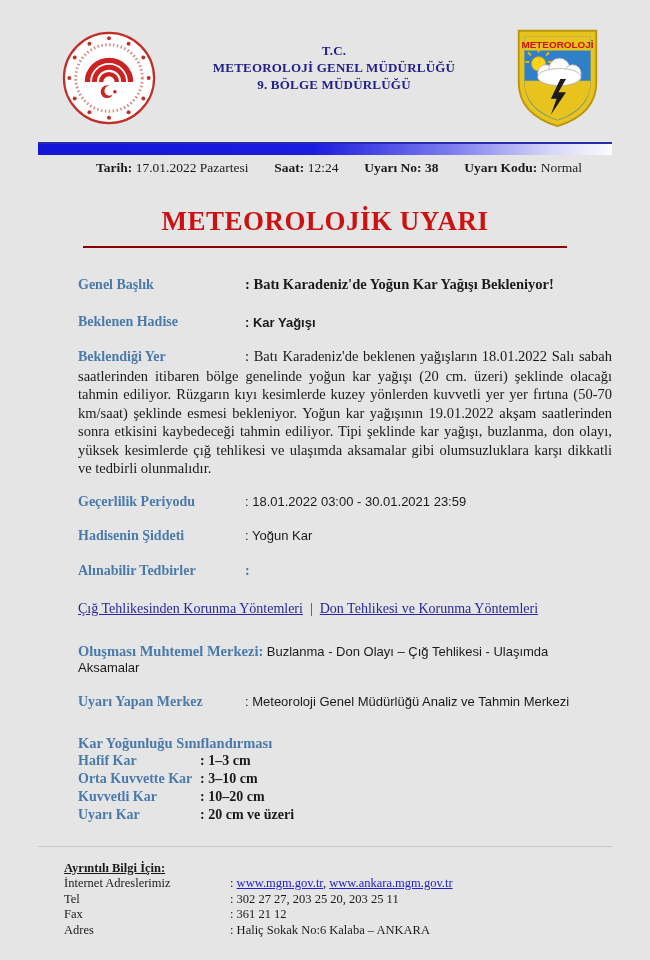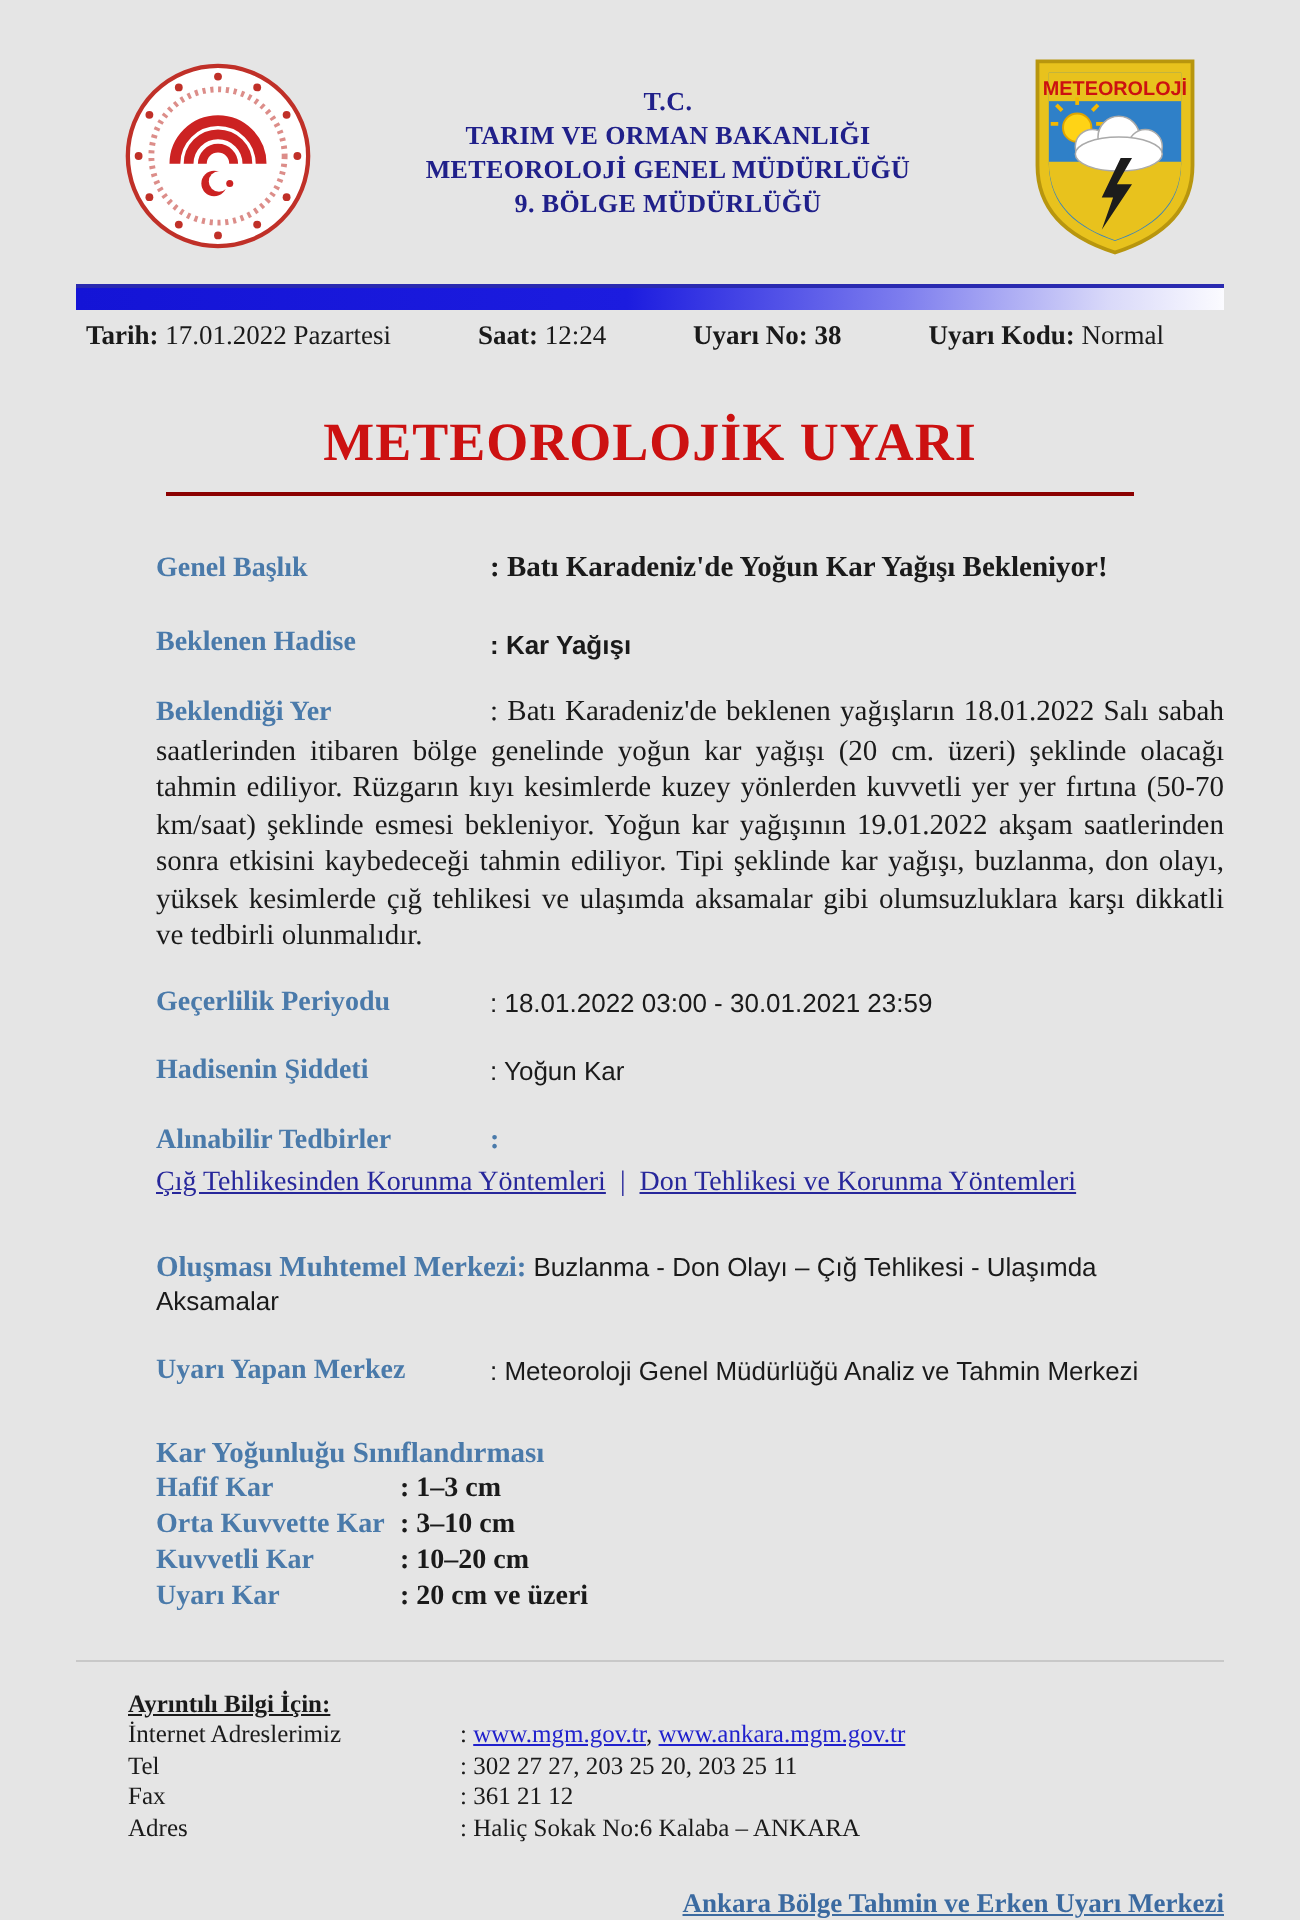--- a/index.html
+++ b/index.html
@@ -16,21 +16,21 @@
   .head-text { text-align: center; color: #20208a; font-weight: bold; font-size: 13px; line-height: 17px; padding-top: 16px; letter-spacing: 0.2px; }
 
   
   .blue-bar {
     margin: 12px 38px 0 38px; height: 13px;
     background: linear-gradient(to right, #1414d6 0%, #1c1cdf 48%, #7d7dee 72%, #d9d9f9 90%, #fbfbff 100%);
     border-top: 2px solid #2a2ab0;
   }
 
   
-  .meta-row { display: flex; justify-content: space-between; padding: 5px 68px 0 43px; font-size: 13.5px; }
+  .meta-row { display: flex; justify-content: space-between; padding: 5px 68px 0 96px; font-size: 13.5px; }
   .meta-item { white-space: nowrap; }
   .meta-item b { font-weight: bold; }
 
   
   .doc-title { text-align: center; margin-top: 30px; color: #cc1111; font-size: 27px; font-weight: bold; letter-spacing: 0.5px; }
   .title-rule { width: 484px; margin: 9px auto 0 auto; border: 0; border-top: 2px solid #8b0000; }
 
   
   .content { padding: 0 38px 0 78px; }
   .frow { display: flex; align-items: center; }
@@ -38,21 +38,21 @@
   .v-serif-bold { font-size: 14.5px; font-weight: bold; }
   .v-sans-bold { font-family: "Liberation Sans", sans-serif; font-size: 13px; font-weight: bold; }
   .v-sans { font-family: "Liberation Sans", sans-serif; font-size: 13px; }
 
   .mt-genel { margin-top: 28px; }
   .mt-hadise { margin-top: 21px; }
   .mt-para { margin-top: 17px; }
   .mt-gecer { margin-top: 16px; }
   .mt-siddet { margin-top: 18px; }
   .mt-tedbir { margin-top: 19px; }
-  .mt-links { margin-top: 5px; }
+  .mt-links { margin-top: 22px; }
   .mt-risk { margin-top: 26px; }
   .mt-merkez { margin-top: 18px; }
   .mt-karhead { margin-top: 25px; }
   .mt-kartable { }
 
   .para { text-align: justify; font-size: 14.5px; line-height: 18.5px; }
   .para .inline-label { display: inline-block; width: 167px; color: #4a7aaa; font-weight: bold; font-size: 14px; }
 
   .links-row { font-size: 14px; }
   .doc-link { color: #27279b; text-decoration: underline; cursor: pointer; }
@@ -104,21 +104,20 @@
         <path d="M35,54 A 15,15 0 0 1 65,54" fill="none" stroke="#cc2222" stroke-width="5"></path>
         <path d="M42,54 A 8,8 0 0 1 58,54" fill="none" stroke="#cc2222" stroke-width="4.5"></path>
         <circle cx="48" cy="64" r="6.5" fill="#cc2222"></circle>
         <circle cx="50.5" cy="63" r="5.2" fill="#ffffff"></circle>
         <circle cx="56" cy="64" r="1.8" fill="#cc2222"></circle>
       </svg>
     </div>
 
     <div class="head-text">
       <div>T.C.</div>
-      <div>TARIM VE ORMAN BAKANLIĞI</div>
       <div>METEOROLOJİ GENEL MÜDÜRLÜĞÜ</div>
       <div>9. BÖLGE MÜDÜRLÜĞÜ</div>
     </div>
 
     <div class="logo-box">
       <svg viewBox="0 0 100 110" width="95" height="104">
         <path d="M9,5 H91 V60 C91,86 72,99 50,106 C28,99 9,86 9,60 Z" fill="#e8c21d" stroke="#b8960e" stroke-width="2"></path>
         <path d="M15,11 H85 V59 C85,82 69,93.5 50,100 C31,93.5 15,82 15,59 Z" fill="#2f80c8"></path>
         <rect x="15" y="11" width="70" height="15" fill="#e8c21d"></rect>
         <text x="50" y="23" text-anchor="middle" font-family="Liberation Sans, sans-serif" font-size="10.5" font-weight="bold" fill="#cc1111">METEOROLOJİ</text>

